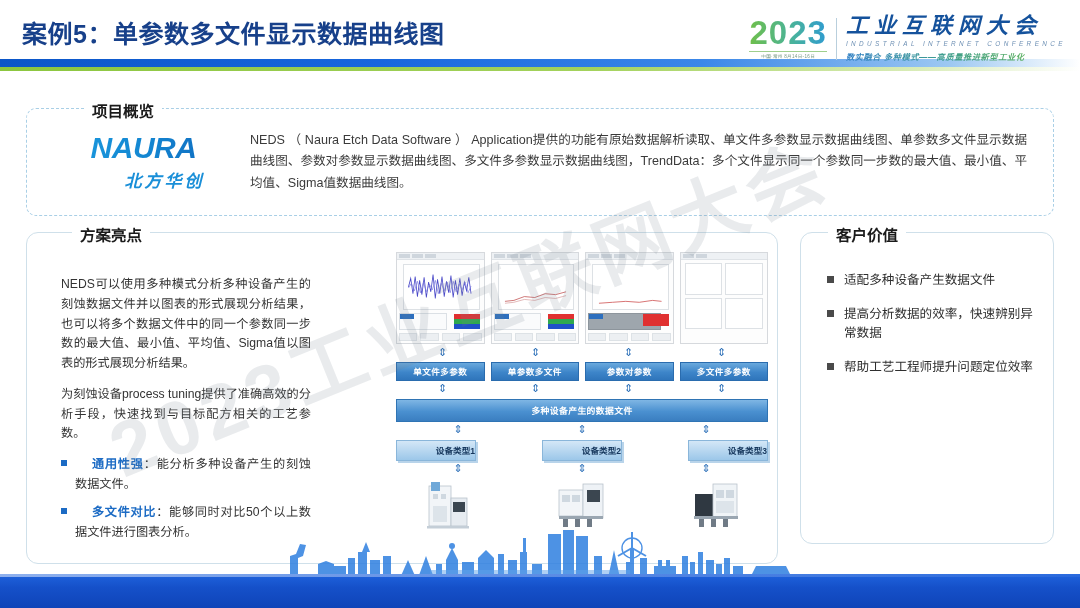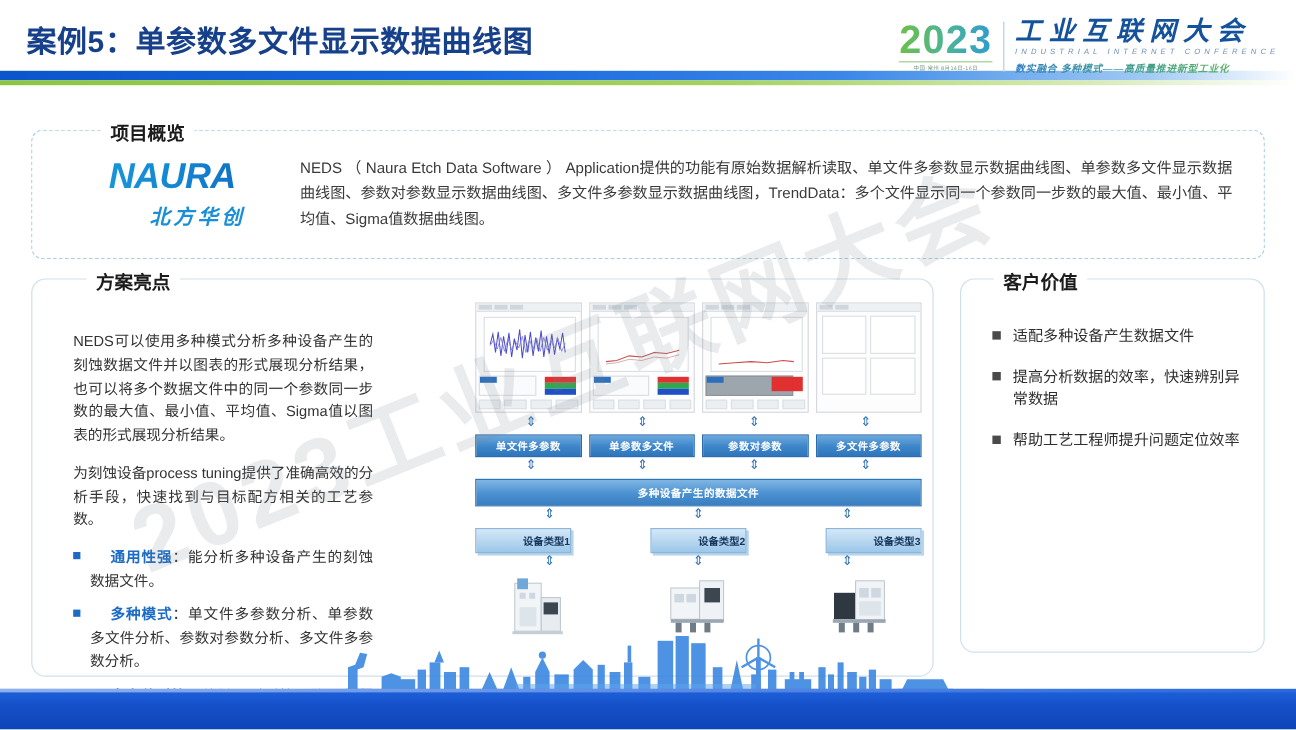--- a/index.html
+++ b/index.html
@@ -227,21 +227,20 @@
   </div>
 </div>
 
 <div class="panel-title" id="solution-title">方案亮点</div>
 <div class="panel" id="solution-panel">
   <div class="sol-text">
     <p>NEDS可以使用多种模式分析多种设备产生的刻蚀数据文件并以图表的形式展现分析结果，也可以将多个数据文件中的同一个参数同一步数的最大值、最小值、平均值、Sigma值以图表的形式展现分析结果。</p>
     <p>为刻蚀设备process  tuning提供了准确高效的分析手段，快速找到与目标配方相关的工艺参数。</p>
     <ul class="sol-bullets">
       <li><b>通用性强</b><span>：能分析多种设备产生的刻蚀数据文件。</span></li>
-      <li><b>多种模式</b><span>：单文件多参数分析、单参数多文件分析、参数对参数分析、多文件多参数分析。</span></li>
       <li><b>多文件对比</b><span>：能够同时对比50个以上数据文件进行图表分析。</span></li>
     </ul>
   </div>
 </div>
 
 <div id="diagram">
 
   <div class="shots">
     <div class="shot">
       <div class="shot-bar">

